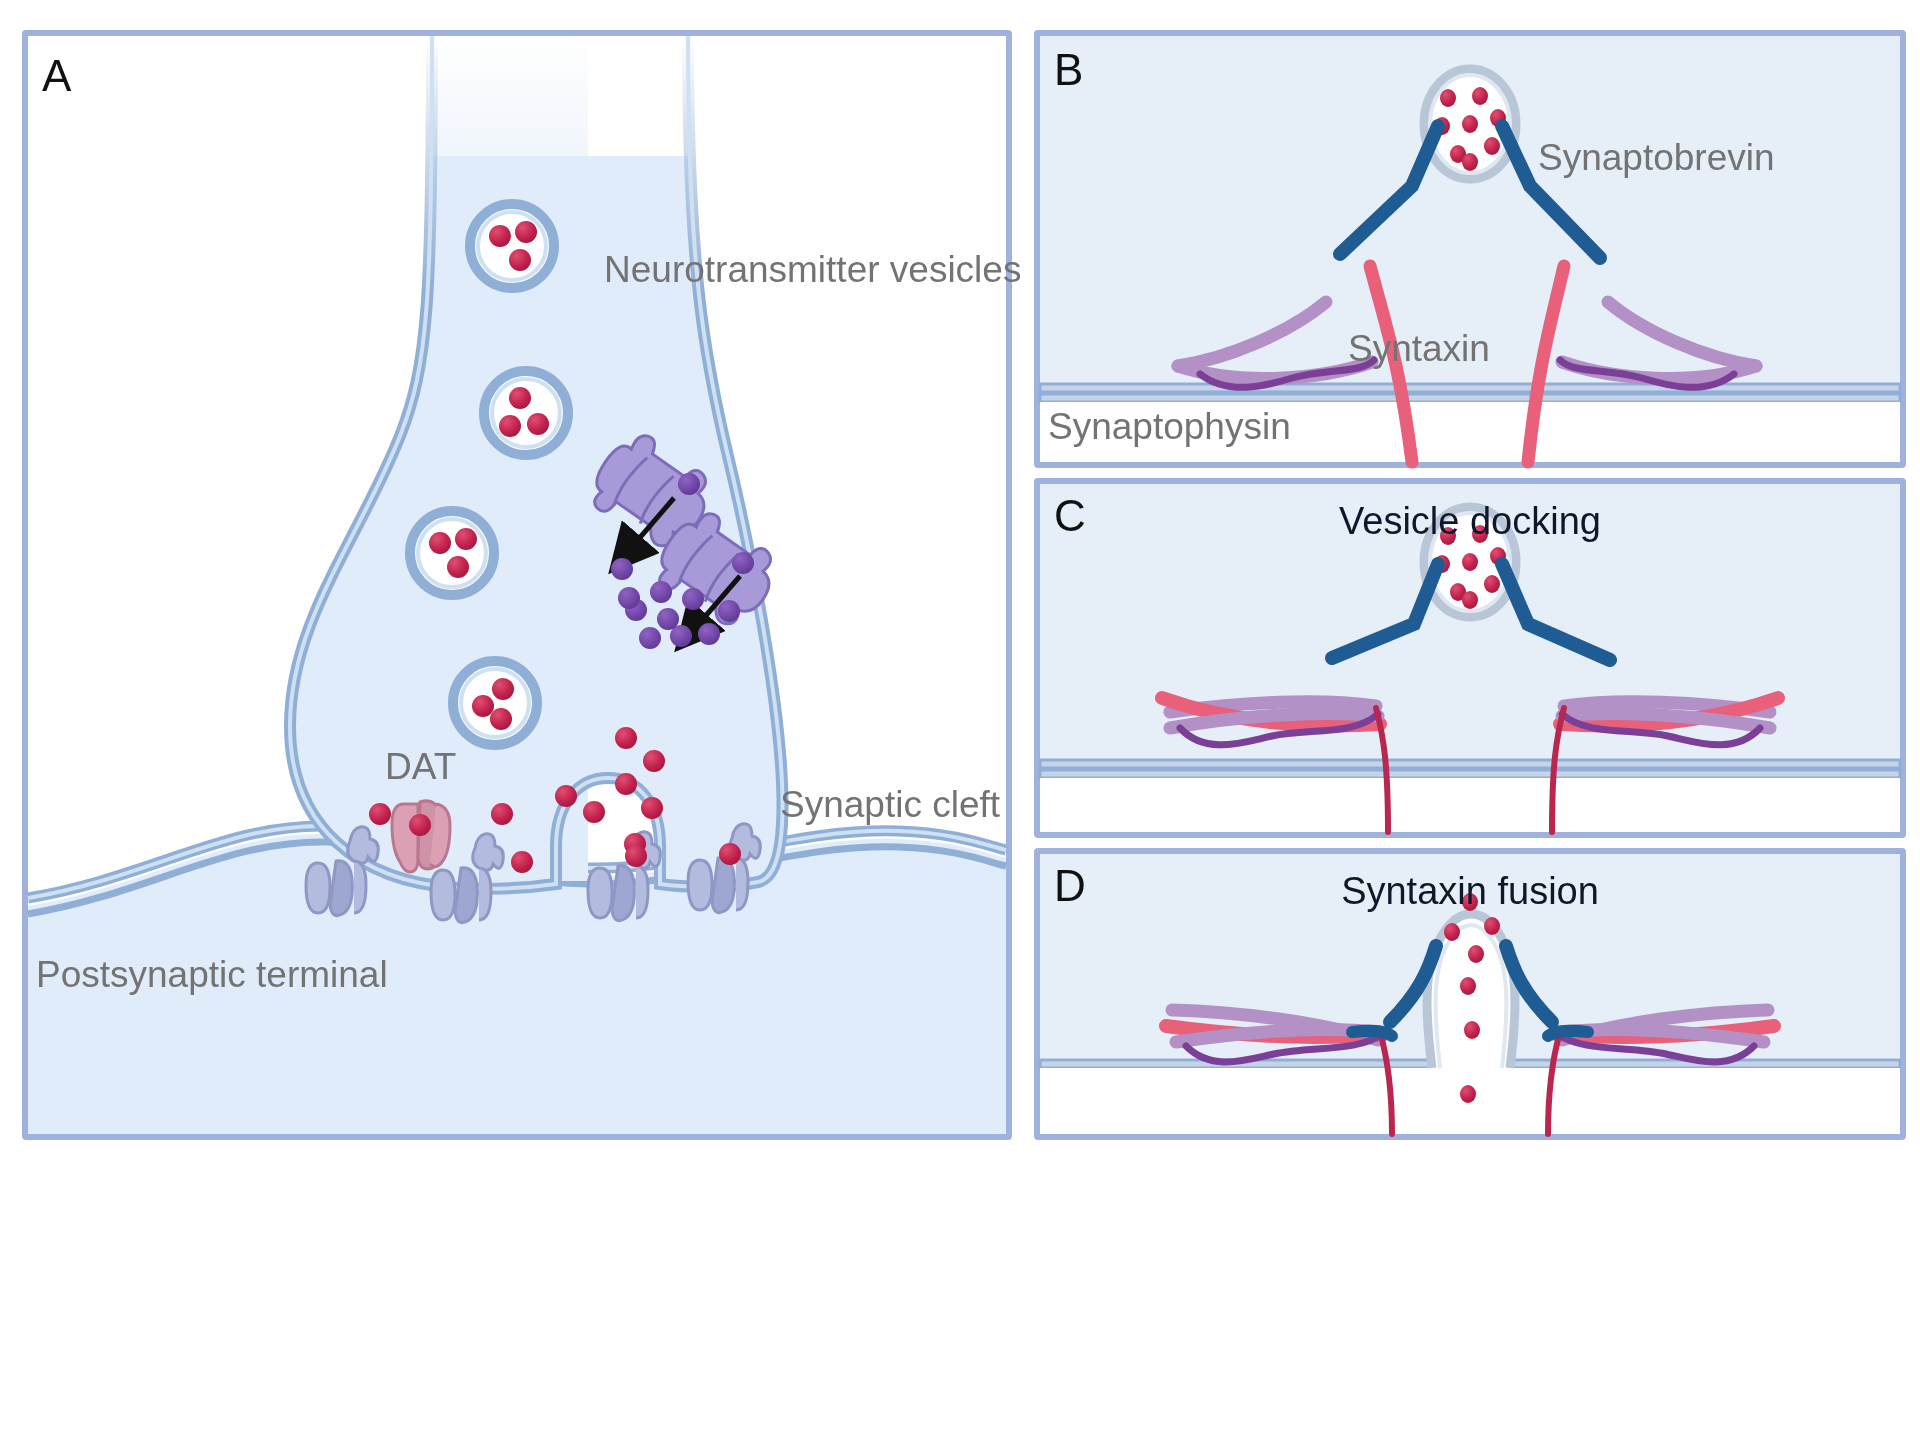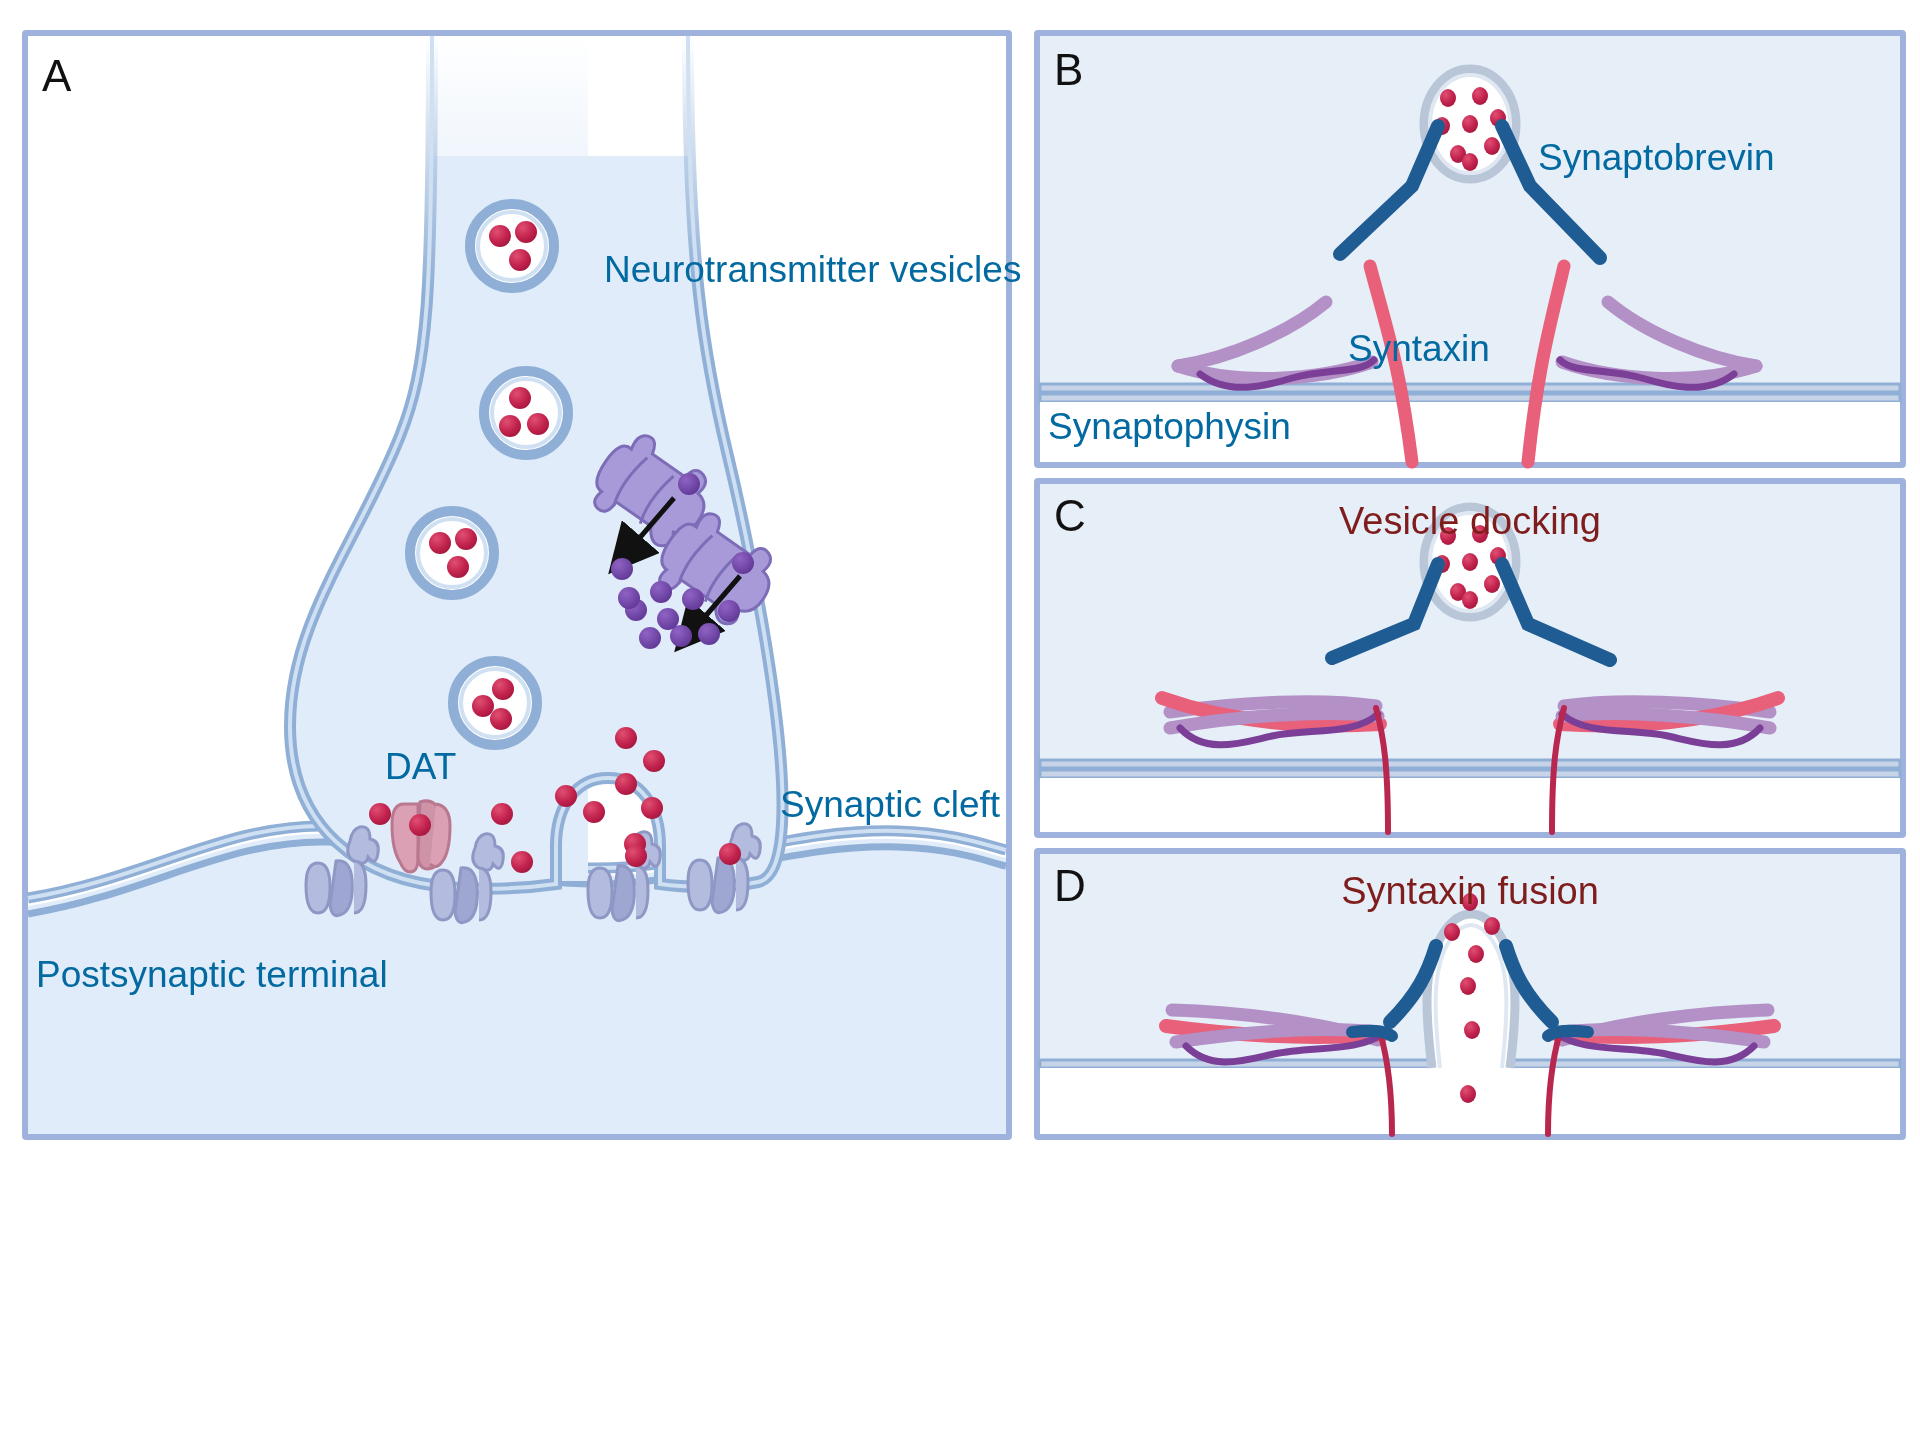--- a/index.html
+++ b/index.html
@@ -5,24 +5,24 @@
   html,body{margin:0;padding:0;background:#ffffff;}
   body{width:1920px;height:1440px;position:relative;
        font-family:"Liberation Sans",sans-serif;color:#000;}
   .stage{position:absolute;inset:0;width:1920px;height:1440px;}
 
   .panel{position:absolute;box-sizing:border-box;
          border:6px solid #9fb2dd;border-radius:4px;background:#ffffff;}
   .panel-tint{background:#e6eef8;}
 
   .panel-letter{position:absolute;font-size:44px;line-height:1;color:#111;}
-  .panel-title{position:absolute;font-size:38px;line-height:1;color:#7f1d1d;
+  .panel-title{position:absolute;font-size:38px;line-height:1;color:#0f172a;
                text-align:center;white-space:nowrap;}
 
-  .lbl{position:absolute;font-size:37px;line-height:1.05;color:#0369a1;white-space:nowrap;}
+  .lbl{position:absolute;font-size:37px;line-height:1.05;color:#737373;white-space:nowrap;}
   .lbl sup{font-size:0.62em;vertical-align:super;}
 
   svg{display:block;}
   .svgabs{position:absolute;left:0;top:0;overflow:visible;}
 </style>
 </head>
 <body>
 
 <div class="stage">
 

